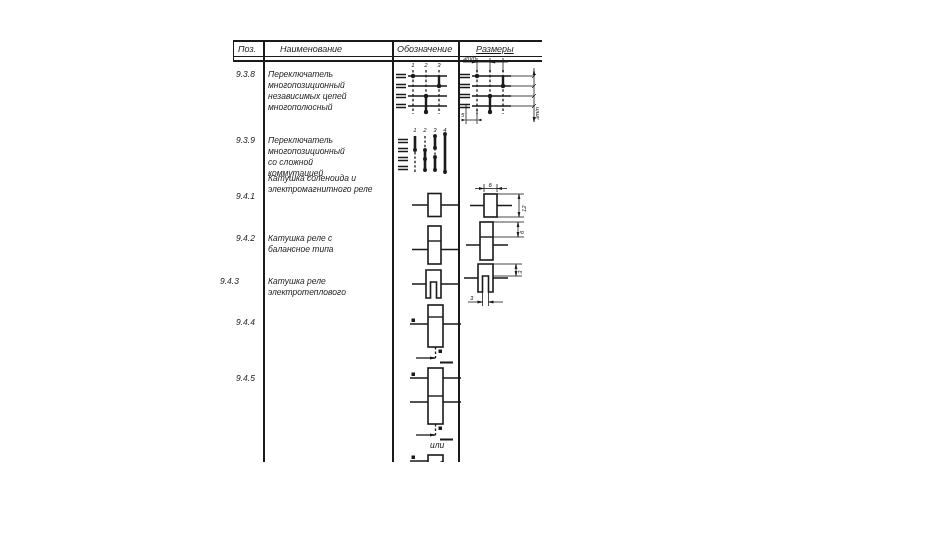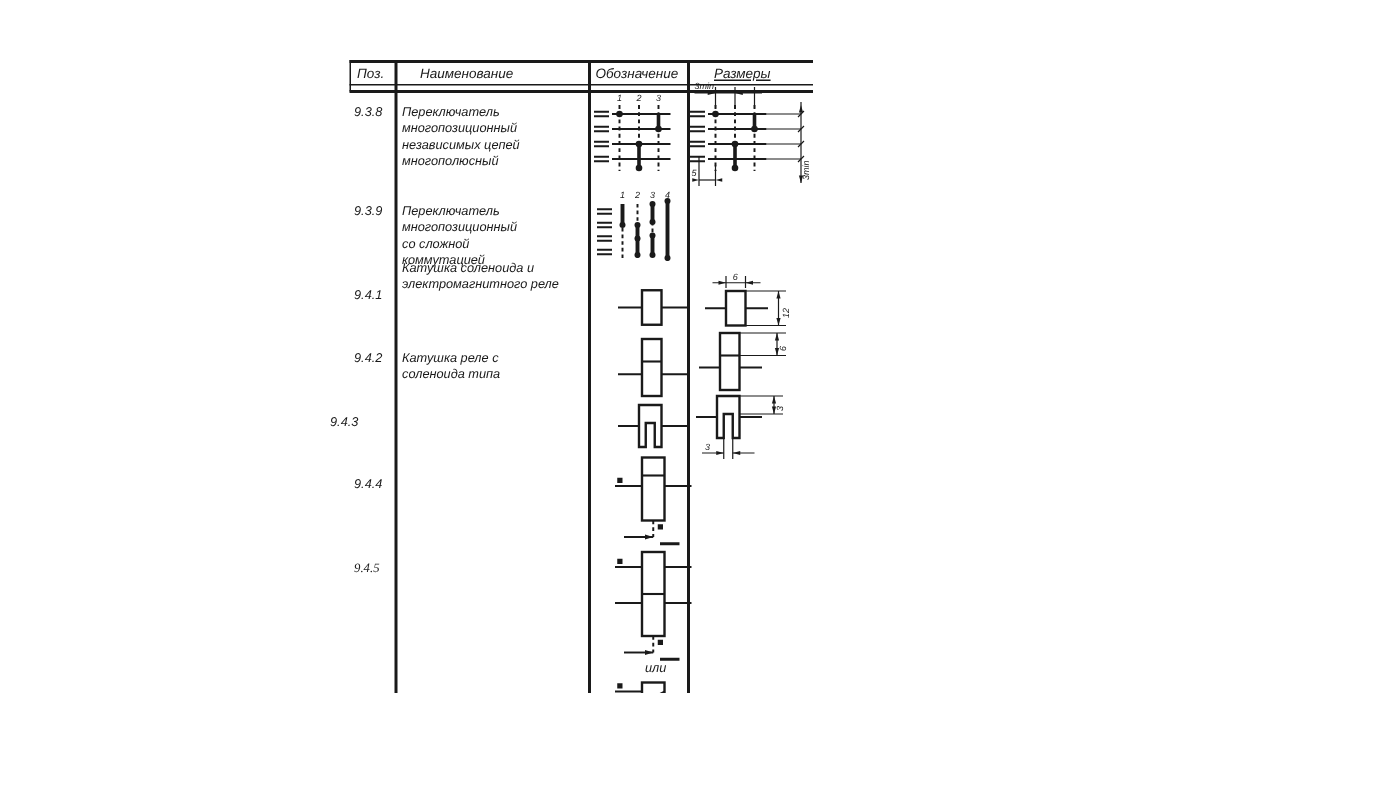--- a/index.html
+++ b/index.html
@@ -43,27 +43,29 @@
 многопозиционный
 со сложной
 коммутацией</div>
 
   <div class="pos" style="left:236px;top:191px;">9.4.1</div>
   <div class="name" style="left:268px;top:173px;">Катушка соленоида и
 электромагнитного реле</div>
 
   <div class="pos" style="left:236px;top:233px;">9.4.2</div>
   <div class="name" style="left:268px;top:233px;">Катушка реле с
-соленоида типа</div>
+балансное типа</div>
 
   <div class="pos" style="left:220px;top:276px;">9.4.3</div>
+  <div class="name" style="left:268px;top:276px;">Катушка реле
+электротеплового</div>
 
   <div class="pos" style="left:236px;top:317px;">9.4.4</div>
 
-  <div class="pos" style="left:236px;top:373px;font-family:Liberation Serif, serif;">9.4.5</div>
+  <div class="pos" style="left:236px;top:373px;">9.4.5</div>
 
   <svg style="left:396px;top:60px;" width="62" height="62" viewBox="0 0 62 62">
     <g stroke="#1a1a1a" fill="none" stroke-width="1.3">
       <path d="M0 14.5 H10 M0 17.5 H10 M0 24.5 H10 M0 27.5 H10 M0 34.5 H10 M0 37.5 H10 M0 44.5 H10 M0 47.5 H10"></path>
       <path stroke-dasharray="2.6 2.2" d="M17 10 V54 M30 10 V54 M43 10 V54"></path>
       <path d="M12 16 H51 M12 26 H51 M12 36 H51 M12 46 H51"></path>
       <path stroke-width="2.4" d="M43 16 V26 M30 36 V52"></path>
     </g>
     <g fill="#1a1a1a">
       <circle cx="17" cy="16" r="2.2"></circle>

